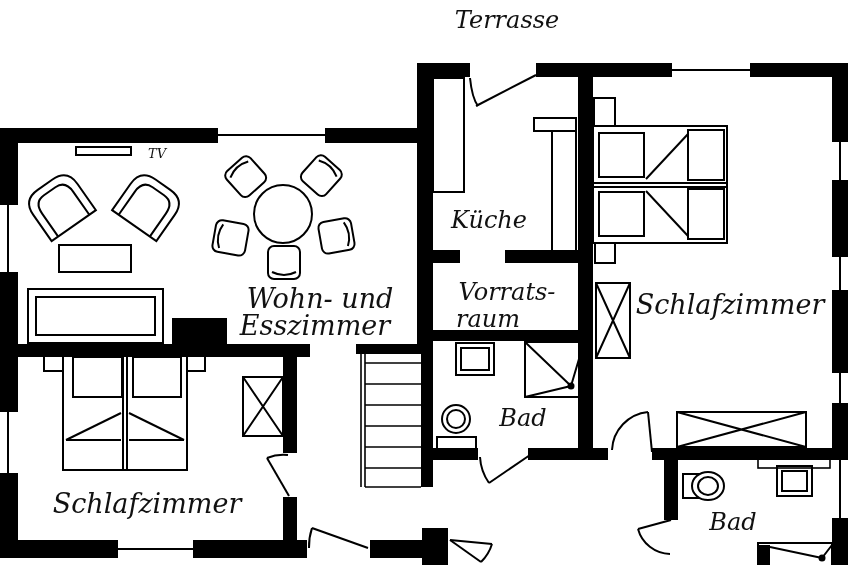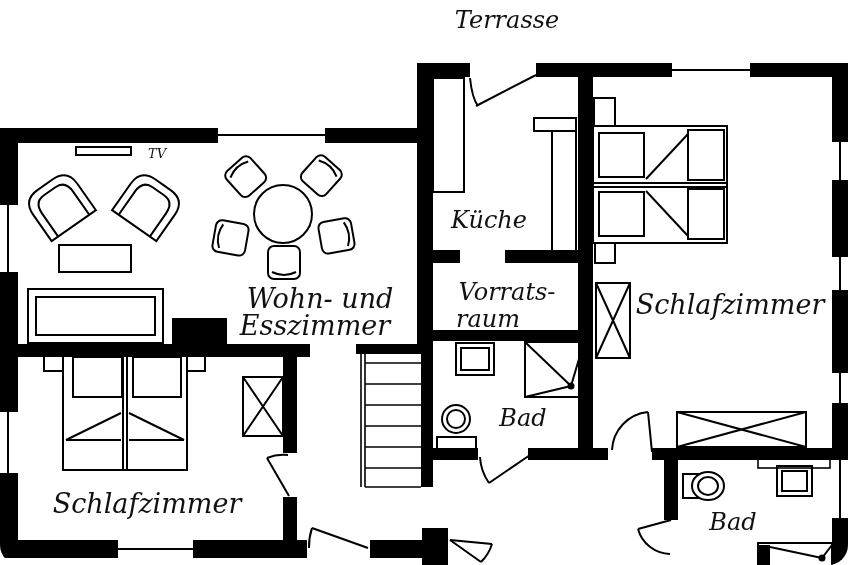--- a/index.html
+++ b/index.html
@@ -1,19 +1,18 @@
 <!DOCTYPE html>
 <html><head>
 <meta charset="utf-8">
 <style>
   html,body{margin:0;padding:0;background:#fff;}
   .stage{
     position:relative;width:848px;height:565px;background:#fff;overflow:hidden;
     font-family:"DejaVu Serif", serif;
-    border-radius:20px;
   }
   svg{display:block}
   text{
     font-family:"DejaVu Serif", serif;
     font-style:italic;
     fill:#111;
   }
   .lbl-big{font-size:27px;}
   .lbl-med{font-size:24px;}
   .lbl-sm {font-size:13px;}

